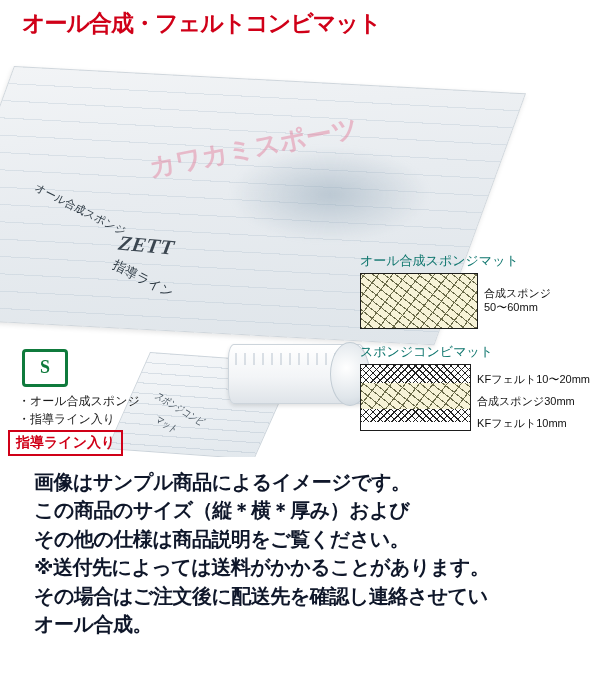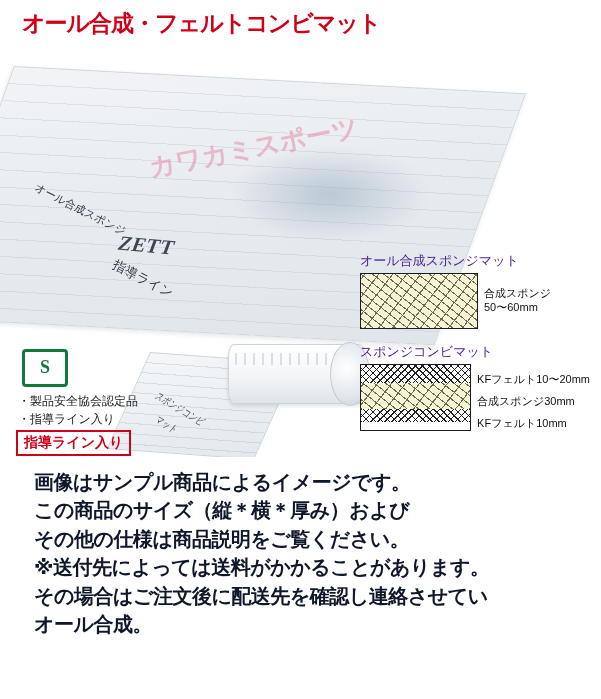--- a/index.html
+++ b/index.html
@@ -203,40 +203,40 @@
   .bullet-list {
     position: absolute;
     left: 18px;
     top: 340px;
     font-size: 12px;
     color: #1a1a1a;
     line-height: 1.5;
   }
   .guide-badge {
     position: absolute;
-    left: 16px;
+    left: 8px;
     top: 378px;
     border: 2px solid #d00018;
     color: #d00018;
     font-size: 14px;
     font-weight: bold;
     padding: 2px 6px;
     white-space: nowrap;
   }
 
   
   .diagram {
     position: absolute;
     left: 360px;
     top: 200px;
     width: 230px;
   }
   .dg-title {
     font-size: 13px;
-    color: #4c1d95;
+    color: #0f766e;
     margin-bottom: 3px;
     white-space: nowrap;
   }
   .dg-row {
     display: flex;
     align-items: stretch;
   }
   .dg-box {
     width: 118px;
     box-sizing: border-box;
@@ -330,21 +330,21 @@
     <div class="mat-small-text2">マット</div>
   </div>
 
   <div class="mat-folded"></div>
   <div class="mat-rolled"></div>
 
   <div class="sg-mark">
     <span>S</span>
   </div>
   <div class="bullets">
-    <div class="bullet-list" style="white-space:pre-line;">・製品安全協会認定品
+    <div class="bullet-list" style="white-space:pre-line;">・オール合成スポンジ
 ・指導ライン入り</div>
   </div>
   <div class="guide-badge">指導ライン入り</div>
 
   <div class="diagram">
 
     <div>
       <div class="dg-title">オール合成スポンジマット</div>
       <div class="dg-row">
         <div class="dg-box">

